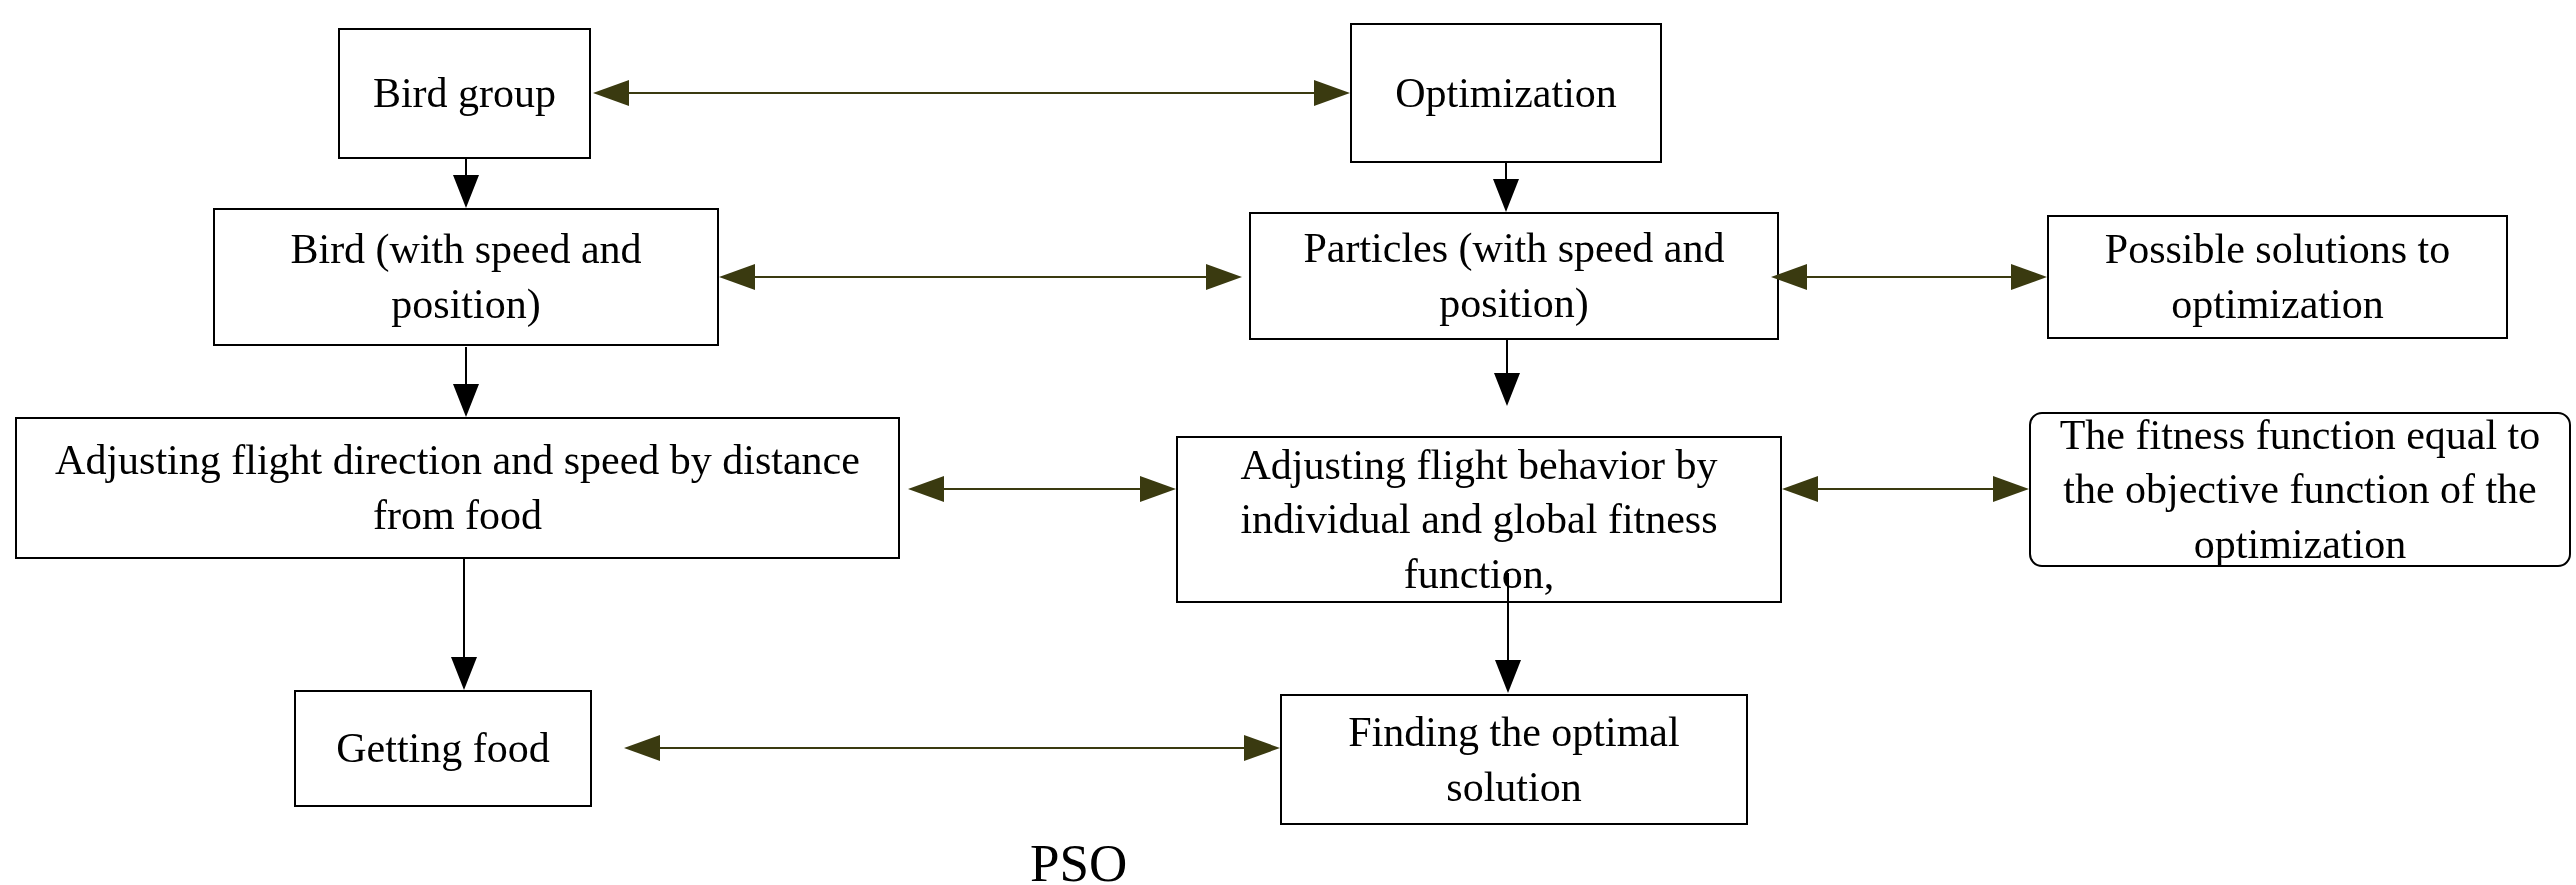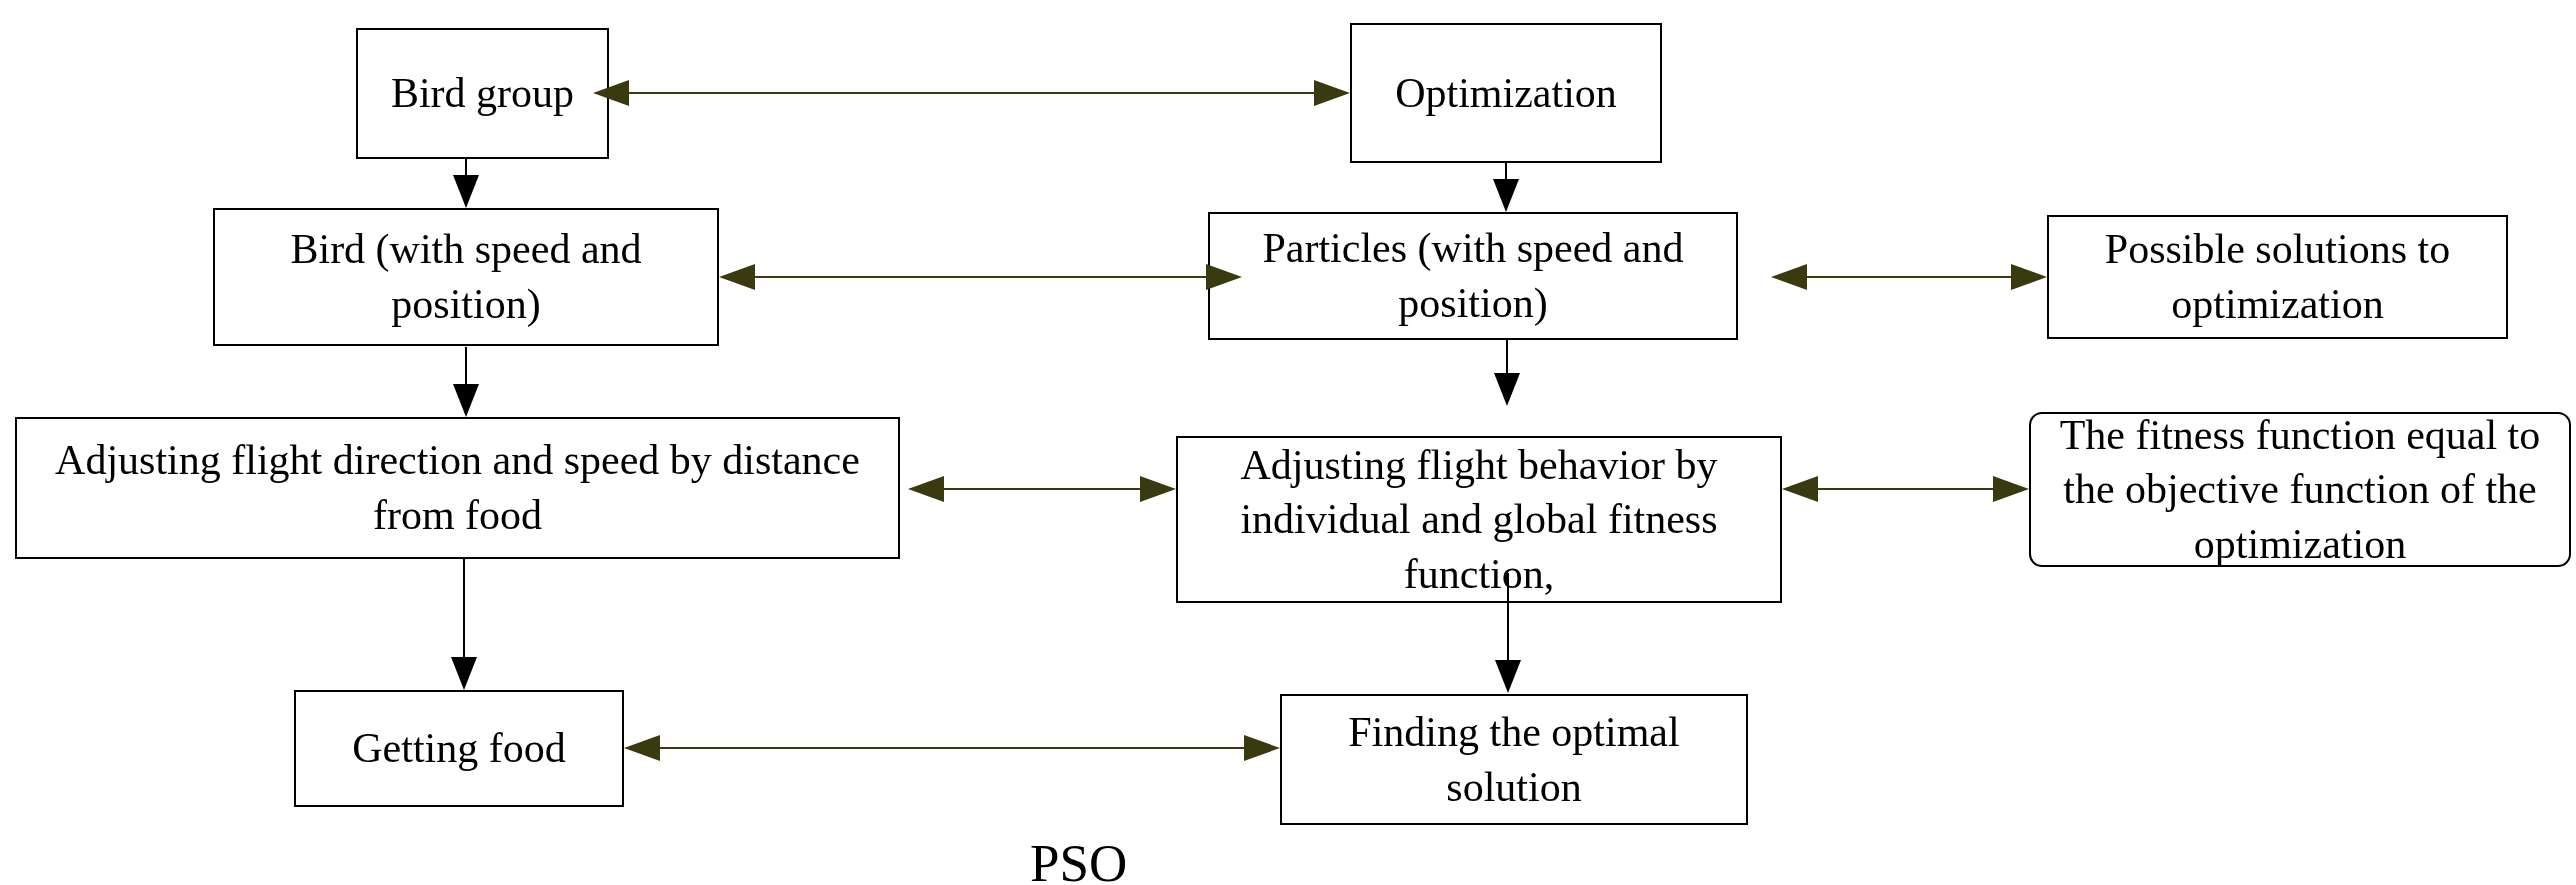--- a/index.html
+++ b/index.html
@@ -71,34 +71,34 @@
     font-size:53px;
     line-height:1.1;
     margin-left:44px;
   }
 </style>
 </head>
 <body>
 
 <div id="stage">
 
-  <div class="box" style="left:356px;top:28px;width:253px;height:131px;">
+  <div class="box" style="left:338px;top:28px;width:253px;height:131px;">
     <span class="box-label">Bird group</span>
   </div>
 
   <div class="box" style="left:1350px;top:23px;width:312px;height:140px;">
     <span class="box-label">Optimization</span>
   </div>
 
   <div class="box" style="left:213px;top:208px;width:506px;height:138px;">
     <span class="box-label">Bird (with speed and
 position)</span>
   </div>
 
-  <div class="box" style="left:1208px;top:212px;width:530px;height:128px;">
+  <div class="box" style="left:1249px;top:212px;width:530px;height:128px;">
     <span class="box-label">Particles (with speed and
 position)</span>
   </div>
 
   <div class="box" style="left:2047px;top:215px;width:461px;height:124px;">
     <span class="box-label">Possible solutions to
 optimization</span>
   </div>
 
   <div class="box" style="left:15px;top:417px;width:885px;height:142px;">
@@ -111,21 +111,21 @@
 individual and global fitness
 function,</span>
   </div>
 
   <div class="box" style="left:2029px;top:412px;width:542px;height:155px;border-radius:13px;">
     <span class="box-label">The fitness function equal to
 the objective function of the
 optimization</span>
   </div>
 
-  <div class="box" style="left:294px;top:690px;width:330px;height:117px;">
+  <div class="box" style="left:294px;top:690px;width:298px;height:117px;">
     <span class="box-label">Getting food</span>
   </div>
 
   <div class="box" style="left:1280px;top:694px;width:468px;height:131px;">
     <span class="box-label">Finding the optimal
 solution</span>
   </div>
 
   <div class="harrow" style="left:593px;top:93px;width:757px;">
     <div class="hline"></div>

